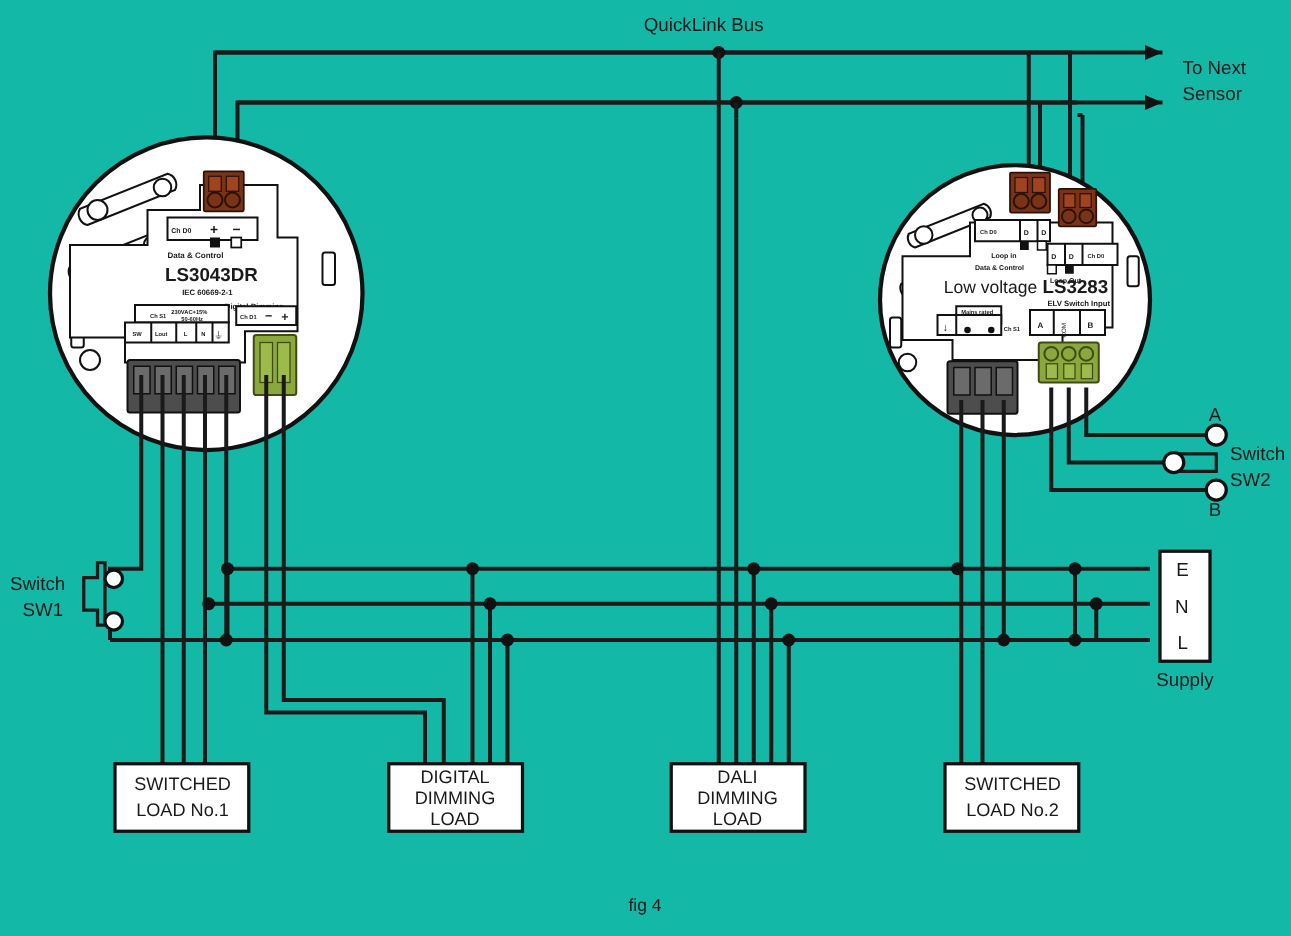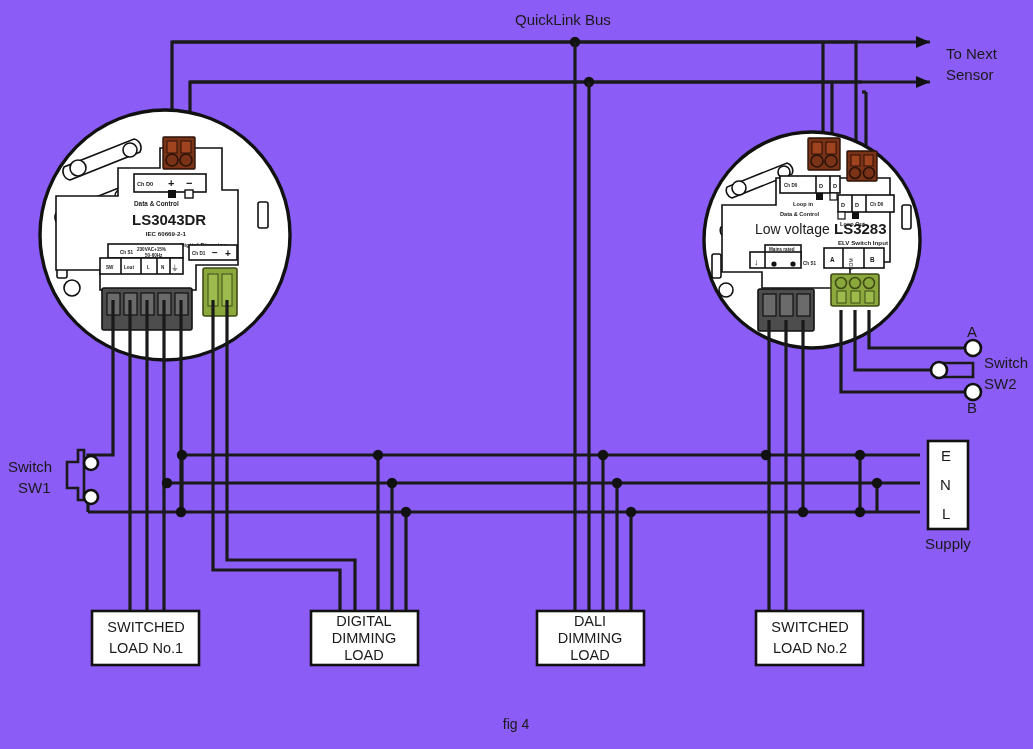--- a/index.html
+++ b/index.html
@@ -1,17 +1,17 @@
 <!DOCTYPE html>
 <html><head>
 <meta charset="utf-8">
 <style>
   html,body{margin:0;padding:0;background:#ffffff;}
   body{font-family:"Liberation Sans",sans-serif;}
-  #root{position:relative;width:1033px;height:749px;background:#8b5cf6;overflow:hidden;}
+  #root{position:relative;width:1033px;height:749px;background:#14b8a6;overflow:hidden;}
   svg{display:block;}
   .wire{stroke:#1a1a1a;stroke-width:3.2;fill:none;stroke-linecap:butt;}
   .wire-thin{stroke:#1a1a1a;stroke-width:2.6;fill:none;}
   .dev-outline{stroke:#111;stroke-width:3.4;fill:#ffffff;}
   .plate{stroke:#111;stroke-width:1.6;fill:#fff;}
   .boxline{stroke:#111;stroke-width:2.6;fill:#fff;}
   .lbl{font-family:"Liberation Sans",sans-serif;fill:#1a1a1a;}
   .tiny{font-size:6.4px;font-weight:bold;}
   .tiny2{font-size:5.6px;font-weight:bold;}
   .micro{font-size:4.6px;font-weight:bold;}

